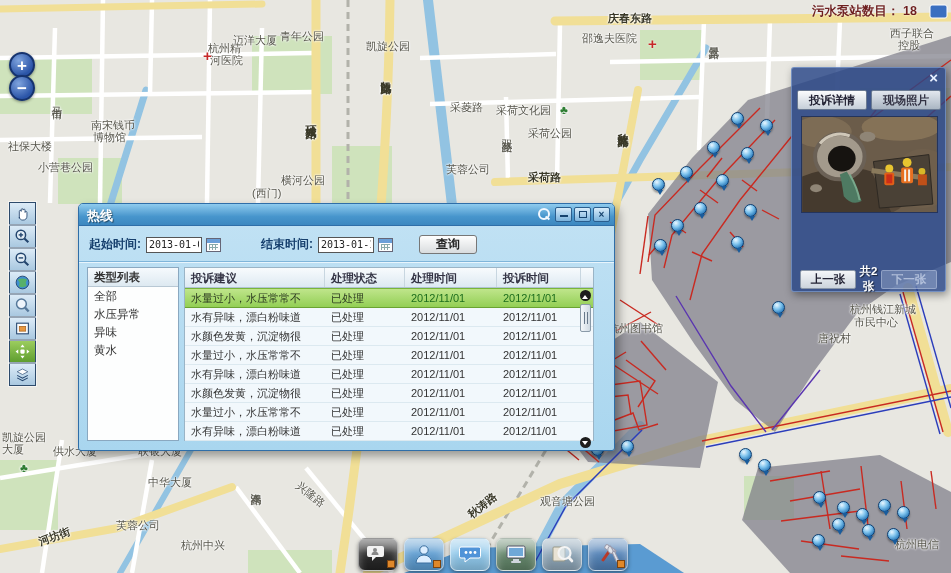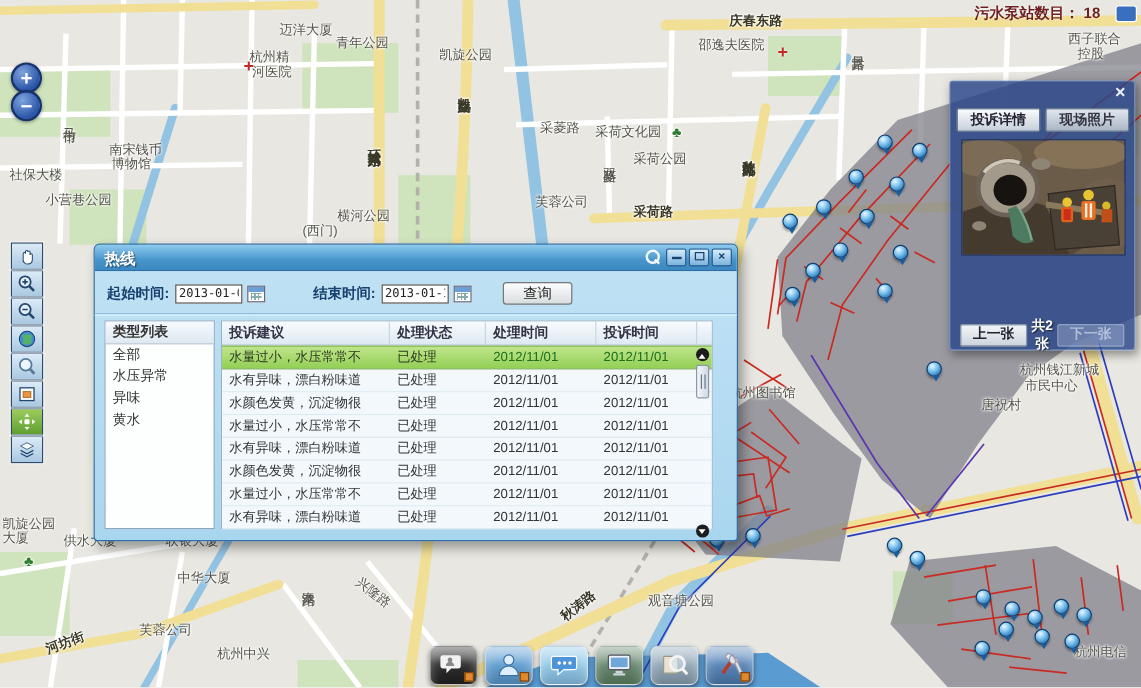--- a/index.html
+++ b/index.html
@@ -52,21 +52,21 @@
   .form-row{display:flex;align-items:center;padding:9px 0 0 10px;}
   .flabel{font-size:12px;font-weight:bold;color:#17406e;margin-right:5px;}
   .finput{width:56px;height:16px;border:1px solid #555;background:#fff;font-family:"DejaVu Sans Mono",monospace;
     font-size:10px;padding:0 2px;color:#222;}
   .calicon{width:15px;height:14px;margin:0 4px;border:1px solid #667;cursor:pointer;
     background:linear-gradient(#6a9fd8 0 4px,#fdfdfd 4px),#fff;position:relative;display:inline-block;}
   .calicon:after{content:"";position:absolute;left:2px;top:5px;width:9px;height:6px;
     background:repeating-linear-gradient(90deg,#8aa 0 1px,transparent 1px 3px),repeating-linear-gradient(#8aa 0 1px,transparent 1px 3px);}
   .sp1{width:36px;} .sp2{width:22px;}
   .qbtn{width:58px;height:19px;border:1px solid #777;border-radius:3px;background:linear-gradient(#fefefe,#d9dcde);
-    font-size:12px;font-weight:normal;color:#222;cursor:pointer;line-height:15px;padding:0;}
+    font-size:12px;font-weight:bold;color:#222;cursor:pointer;line-height:15px;padding:0;}
   .divider{margin:7px 0 0 0;border-top:1px solid #7fb5da;border-bottom:1px solid #e8f5fd;}
   .content{position:relative;height:178px;margin-top:4px;}
   .typelist{position:absolute;left:8px;top:0;width:92px;height:174px;background:#fdfefe;border:1px solid #8aa8c0;}
   .tl-head{height:19px;line-height:19px;padding-left:6px;font-size:11.5px;font-weight:bold;color:#333;
     background:linear-gradient(#f6fafd,#dde9f1);border-bottom:1px solid #b8c8d4;}
   .tl-item{height:18px;line-height:18px;padding-left:6px;font-size:11.5px;color:#333;cursor:pointer;}
   .table{position:absolute;left:105px;top:0;width:410px;height:174px;background:#f4fafd;border:1px solid #9ab4c6;}
   .thead{display:flex;height:20px;background:linear-gradient(#f8fbfd,#dde9f2);border-bottom:1px solid #b0c4d2;}
   .th{font-size:11.5px;font-weight:bold;color:#334;line-height:20px;padding-left:6px;border-right:1px solid #c8d6e0;}
   .trow{display:flex;height:19px;border-bottom:1px solid #dce9f0;background:#f2f8fc;}
@@ -230,21 +230,21 @@
         <path d="M642,430 L566,506 L530,571"></path>
     </g>
     <g stroke="#5a35b0" stroke-width="1.4" fill="none">
       <path d="M676,296 L731,386 L766,432"></path>
         <path d="M820,370 L772,430"></path>
     </g>
     <rect x="930" y="5" width="17" height="13" rx="2" fill="#3a6fc0" stroke="#fff"></rect>
   </svg>
 
   <div id="map-labels">
-      <div class="map-label" style="left: 233px; top: 20px;">迈洋大厦</div>
+      <div class="map-label" style="left: 233px; top: 35px;">迈洋大厦</div>
       <div class="map-label" style="left: 280px; top: 31px;">青年公园</div>
       <div class="map-label" style="left: 366px; top: 41px;">凯旋公园</div>
       <div class="map-label v road" style="left: 380px; top: 72px;">凯旋路</div>
       <div class="map-label v road" style="left: 305px; top: 116px;">环城东路</div>
       <div class="map-label" style="left: 208px; top: 43px;">杭州精</div>
       <div class="map-label" style="left: 210px; top: 55px;">河医院</div>
       <div class="map-label v" style="left: 51px; top: 98px;">马市街</div>
       <div class="map-label" style="left: 91px; top: 120px;">南宋钱币</div>
       <div class="map-label" style="left: 93px; top: 132px;">博物馆</div>
       <div class="map-label" style="left: 8px; top: 141px;">社保大楼</div>

